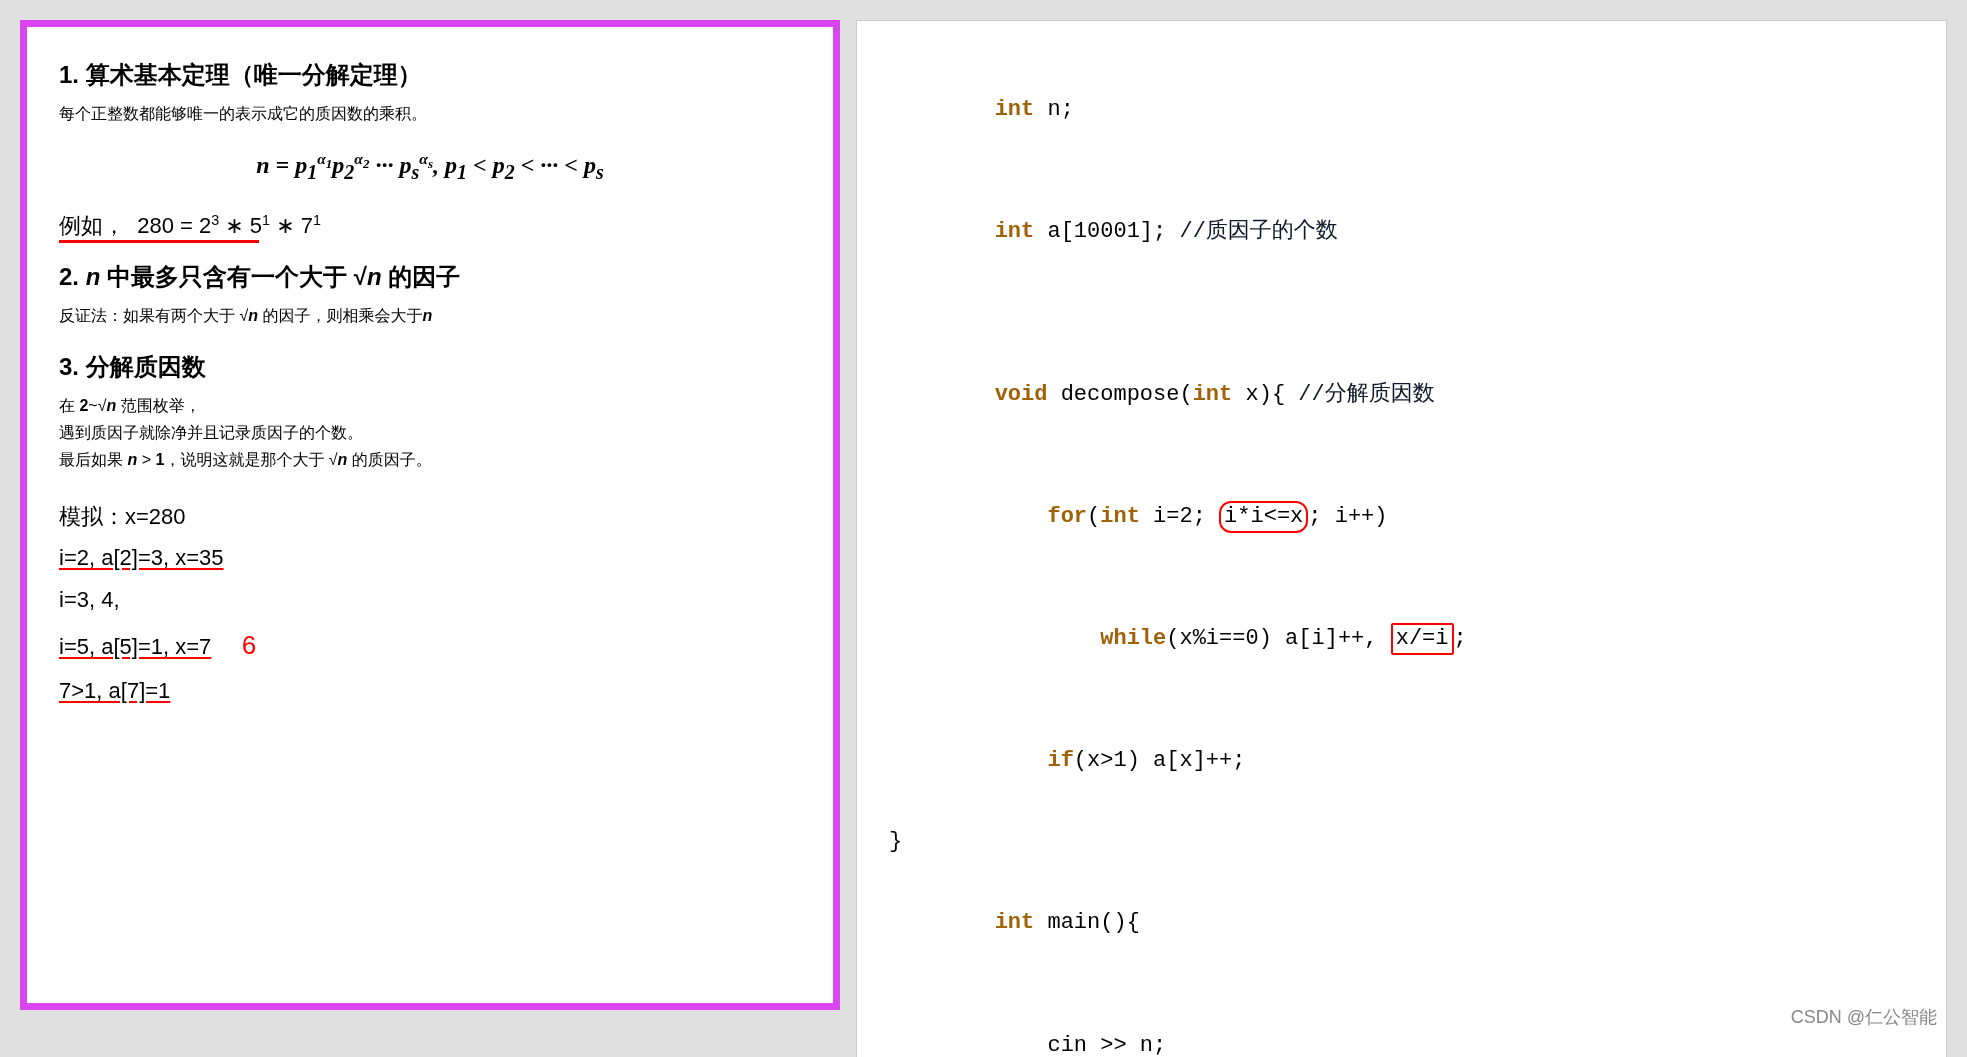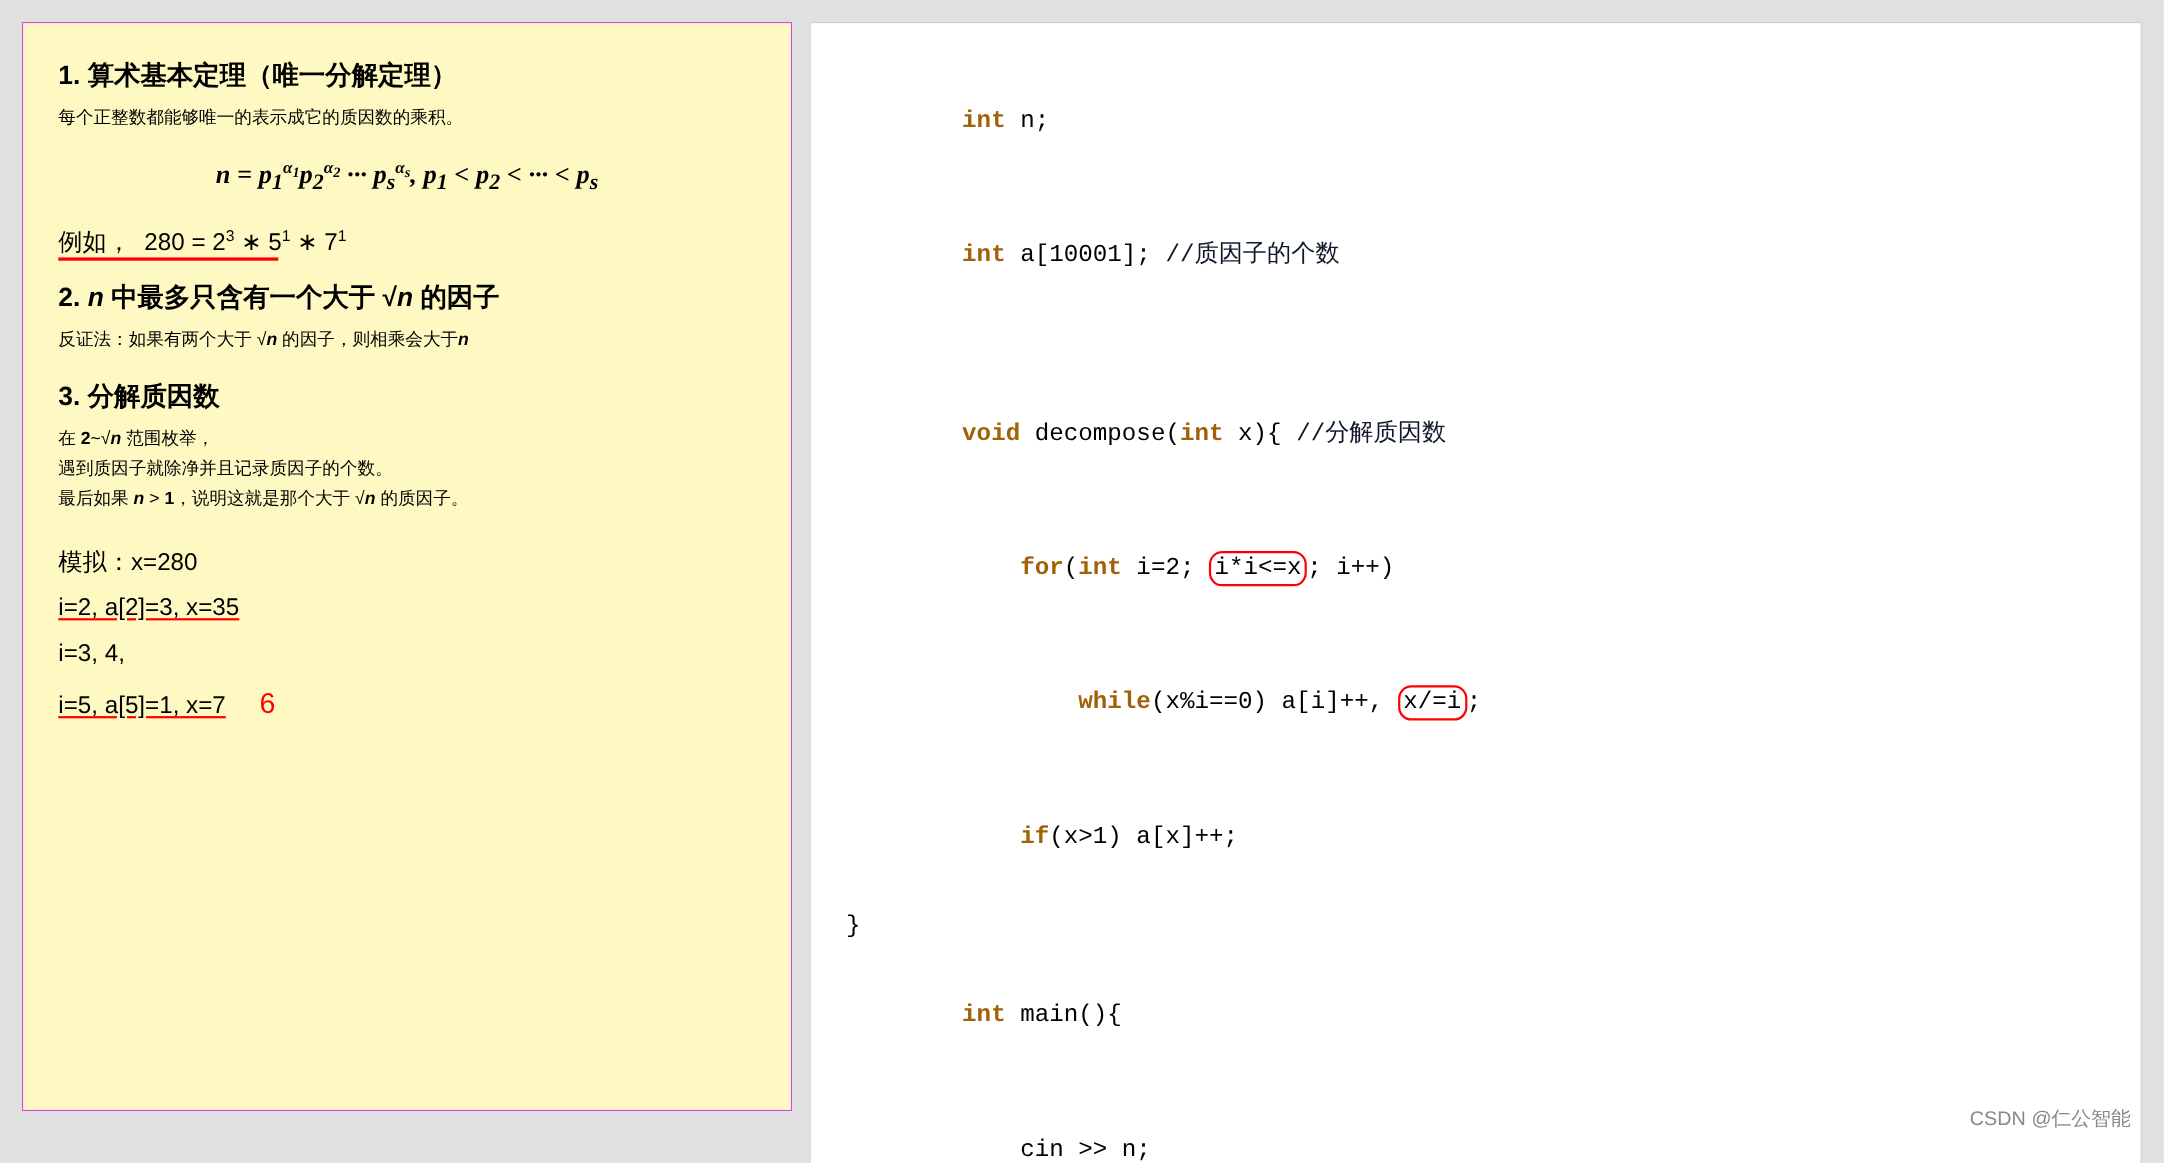--- a/index.html
+++ b/index.html
@@ -15,24 +15,24 @@
     .container {
       display: flex;
       gap: 16px;
       padding: 20px;
       width: 1967px;
       min-height: 1057px;
       background: #e0e0e0;
       align-items: flex-start;
     }
     .left-panel {
-      background: #fef9c3;
-      border: 1px solid #d946ef;
+      background: #ffffff;
+      border: 7px solid #d946ef;
       padding: 28px 32px;
-      width: 700px;
+      width: 820px;
       min-height: 990px;
       font-size: 22px;
       line-height: 1.7;
       flex-shrink: 0;
     }
     .right-panel {
       display: flex;
       flex-direction: column;
       gap: 16px;
       flex: 1;
@@ -144,20 +144,23 @@
     <div class="simulation-block">
       <div>模拟：x=280</div>
       <div>
         <span class="underline-red">i=2, a[2]=3, x=35</span>
       </div>
       <div>i=3, 4,</div>
       <div>
         <span class="underline-red">i=5, a[5]=1, x=7</span>
         &nbsp;&nbsp;&nbsp;&nbsp;<span class="red-text" style="font-size:26px;">6</span>
       </div>
+      <div>
+        <span class="underline-red">7&gt;1, a[7]=1</span>
+      </div>
     </div>
 
   </div>
 
   <div class="right-panel">
 
     <div class="code-panel">
       <div class="code-line">
         <span class="kw">int</span> n;
       </div>
@@ -165,21 +168,21 @@
         <span class="kw">int</span> a[10001];<span class="cm"> //质因子的个数</span>
       </div>
       <div class="code-line">&nbsp;</div>
       <div class="code-line">
         <span class="kw">void</span> decompose(<span class="kw">int</span> x){<span class="cm"> //分解质因数</span>
       </div>
       <div class="code-line">
         &nbsp;&nbsp;&nbsp;&nbsp;<span class="kw">for</span>(<span class="kw">int</span> <span class="underline-red-code">i=2</span>; <span style="border: 2px solid red; border-radius: 12px; padding: 0 3px; display:inline-block; line-height:1.3;">i*i&lt;=x</span>; i++)
       </div>
       <div class="code-line">
-        &nbsp;&nbsp;&nbsp;&nbsp;&nbsp;&nbsp;&nbsp;&nbsp;<span class="kw">while</span>(<span class="underline-red-code">x%i==0</span>) a[i]++,&nbsp;<span style="border: 2px solid red; border-radius: 12px; padding: 0 3px; display:inline-block; line-height:1.3;">x/=i</span>;
+        &nbsp;&nbsp;&nbsp;&nbsp;&nbsp;&nbsp;&nbsp;&nbsp;<span class="kw">while</span>(<span class="underline-red-code">x%i==0</span>) a[i]++,&nbsp;<span style="border: 2px solid red; border-radius: 2px; padding: 0 3px; display:inline-block; line-height:1.3;">x/=i</span>;
       </div>
       <div class="code-line">
         &nbsp;&nbsp;&nbsp;&nbsp;<span class="kw">if</span>(x&gt;1) a[x]++;
       </div>
       <div class="code-line">}</div>
       <div class="code-line">
         <span class="kw">int</span> main(){
       </div>
       <div class="code-line">
         &nbsp;&nbsp;&nbsp;&nbsp;cin &gt;&gt; n;

